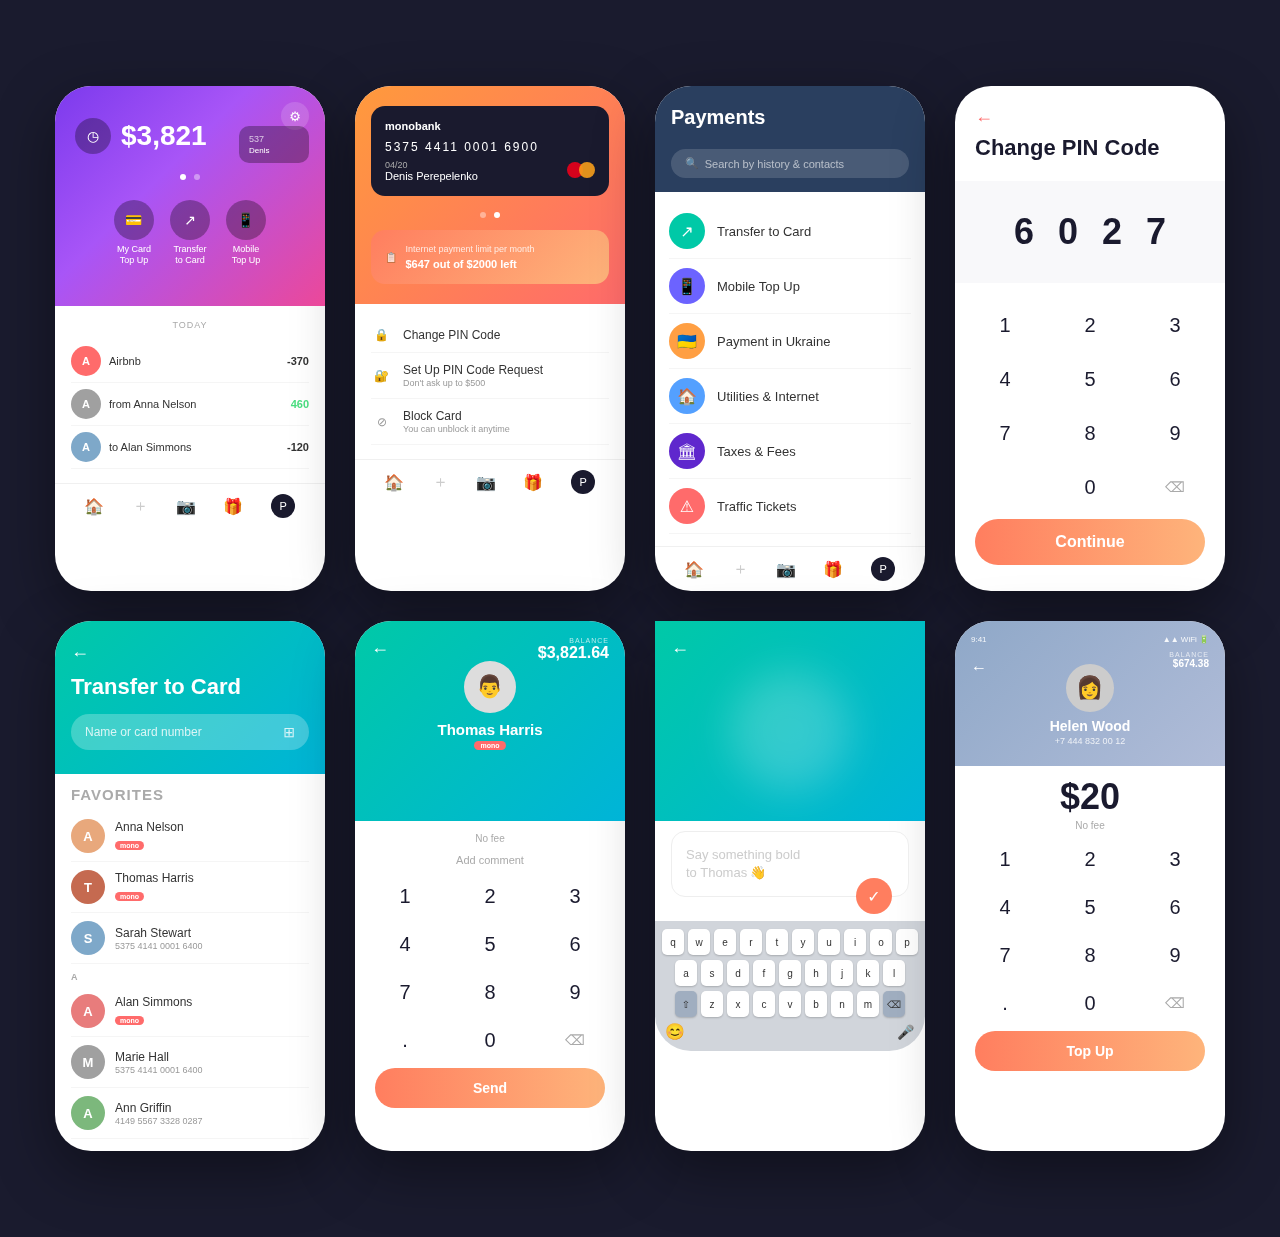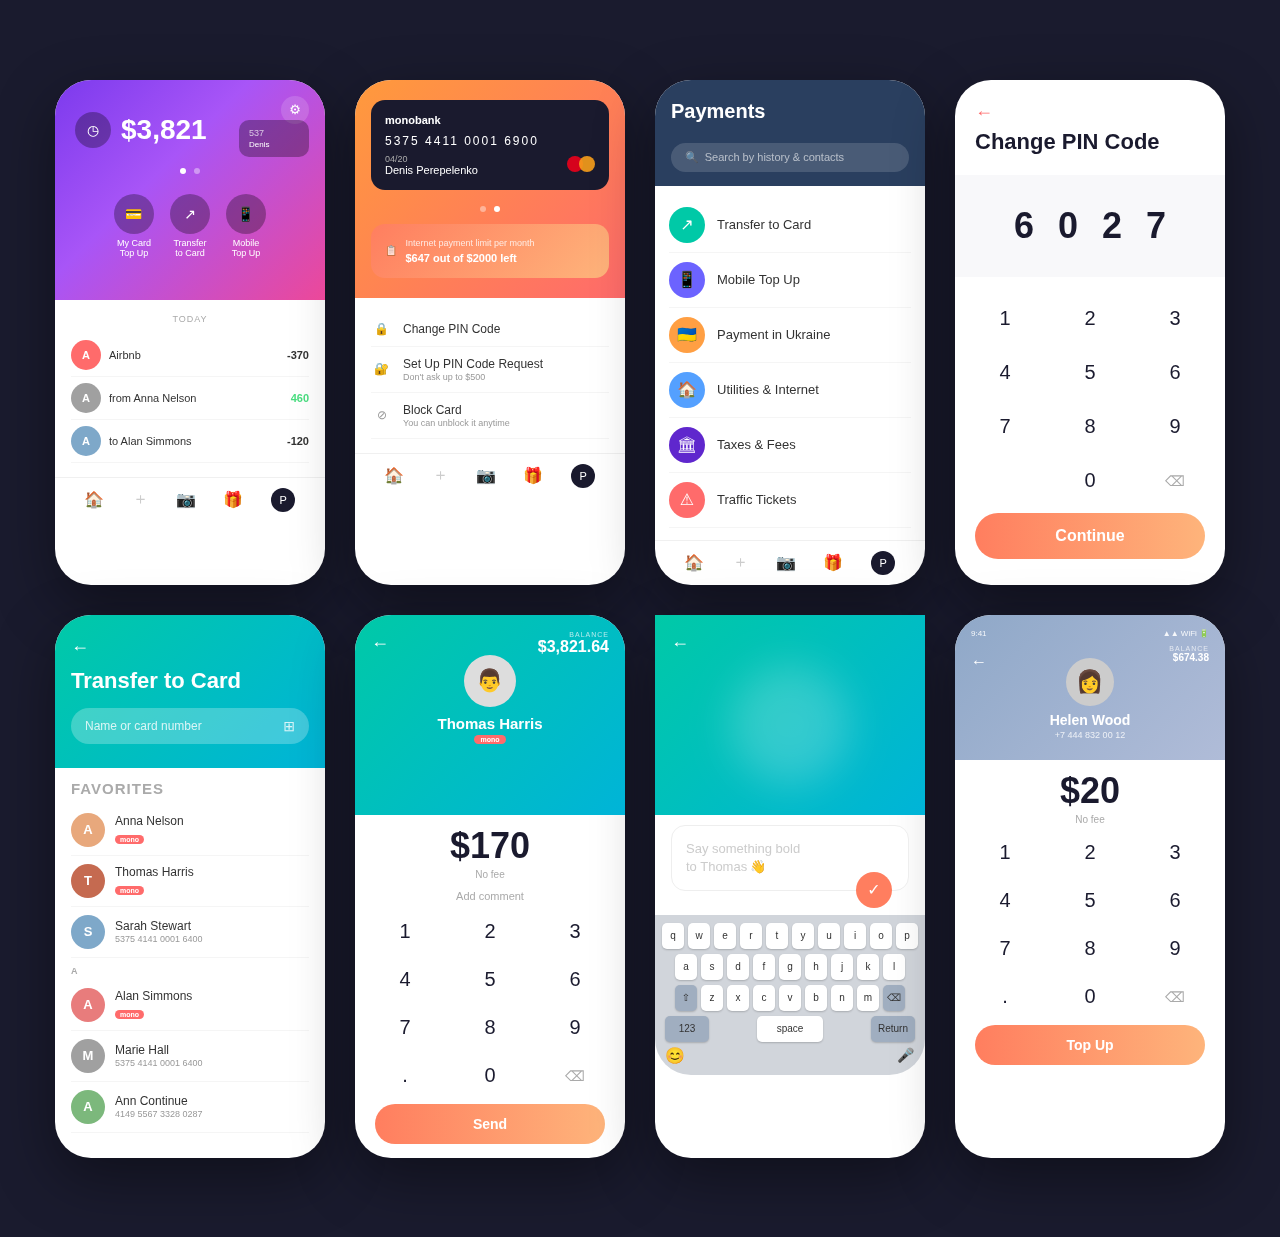--- a/index.html
+++ b/index.html
@@ -548,21 +548,21 @@
       <div class="p5-contact">
         <div class="p5-avatar" style="background:#a0a0a0;">M</div>
         <div class="p5-contact-info">
           <div class="p5-contact-name">Marie Hall</div>
           <div class="p5-contact-num">5375 4141 0001 6400</div>
         </div>
       </div>
       <div class="p5-contact">
         <div class="p5-avatar" style="background:#7cb87c;">A</div>
         <div class="p5-contact-info">
-          <div class="p5-contact-name">Ann Continue</div>
+          <div class="p5-contact-name">Ann Griffin</div>
           <div class="p5-contact-num">4149 5567 3328 0287</div>
         </div>
       </div>
     </div>
   </div>
 
   <div class="phone">
     <div class="p6-header">
       <div class="p6-back">←</div>
       <div class="p6-balance">
@@ -571,21 +571,20 @@
       </div>
       <div class="p6-avatar-wrap">
         <div class="p6-avatar">
           <span style="font-size:22px;">👨</span>
         </div>
         <div class="p6-name">Thomas Harris</div>
         <div class="p6-mono-badge">mono</div>
       </div>
     </div>
     <div class="p6-body">
-      <div class="p6-amount">$170</div>
       <div class="p6-fee">No fee</div>
       <div class="p6-comment">Add comment</div>
       <div class="p6-keypad-row">
         <div class="p6-key">1</div>
         <div class="p6-key">2</div>
         <div class="p6-key">3</div>
       </div>
       <div class="p6-keypad-row">
         <div class="p6-key">4</div>
         <div class="p6-key">5</div>
@@ -644,25 +643,20 @@
         <div class="p7-kb-key dark">⇧</div>
         <div class="p7-kb-key">z</div>
         <div class="p7-kb-key">x</div>
         <div class="p7-kb-key">c</div>
         <div class="p7-kb-key">v</div>
         <div class="p7-kb-key">b</div>
         <div class="p7-kb-key">n</div>
         <div class="p7-kb-key">m</div>
         <div class="p7-kb-key dark">⌫</div>
       </div>
-      <div class="p7-kb-bottom">
-        <div class="p7-kb-key dark wide">123</div>
-        <div class="p7-kb-key wider">space</div>
-        <div class="p7-kb-key dark wide">Return</div>
-      </div>
       <div class="p7-kb-bottom" style="margin-top:4px;">
         <span class="p7-kb-emoji">😊</span>
         <span class="p7-kb-mic">🎤</span>
       </div>
     </div>
   </div>
 
   <div class="phone">
     <div class="p8-header">
       <div class="p8-status-bar">

